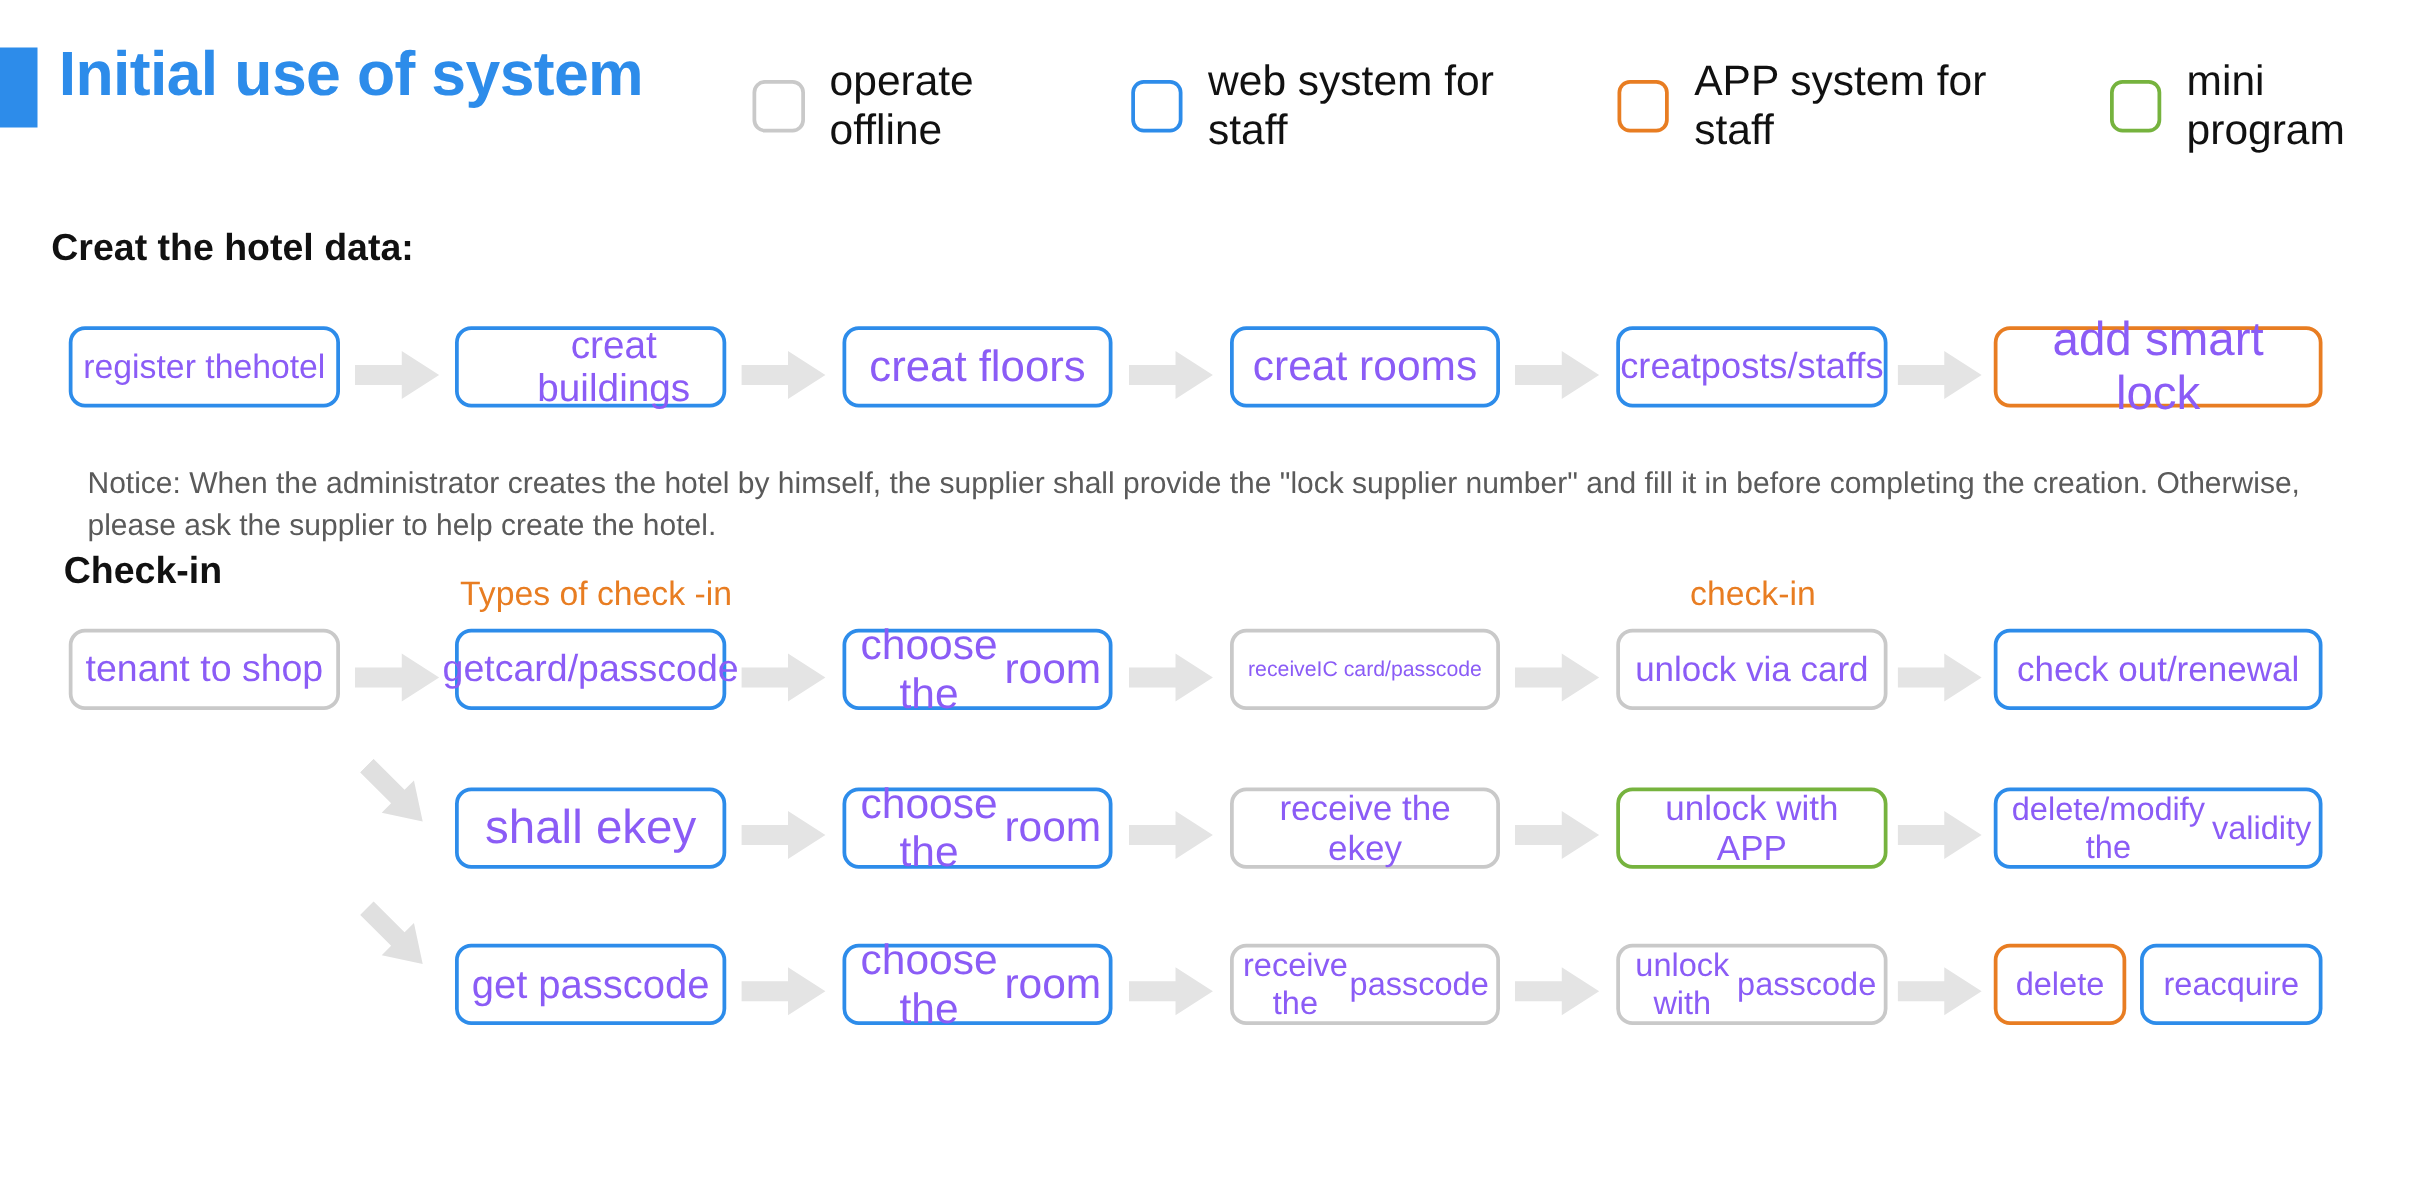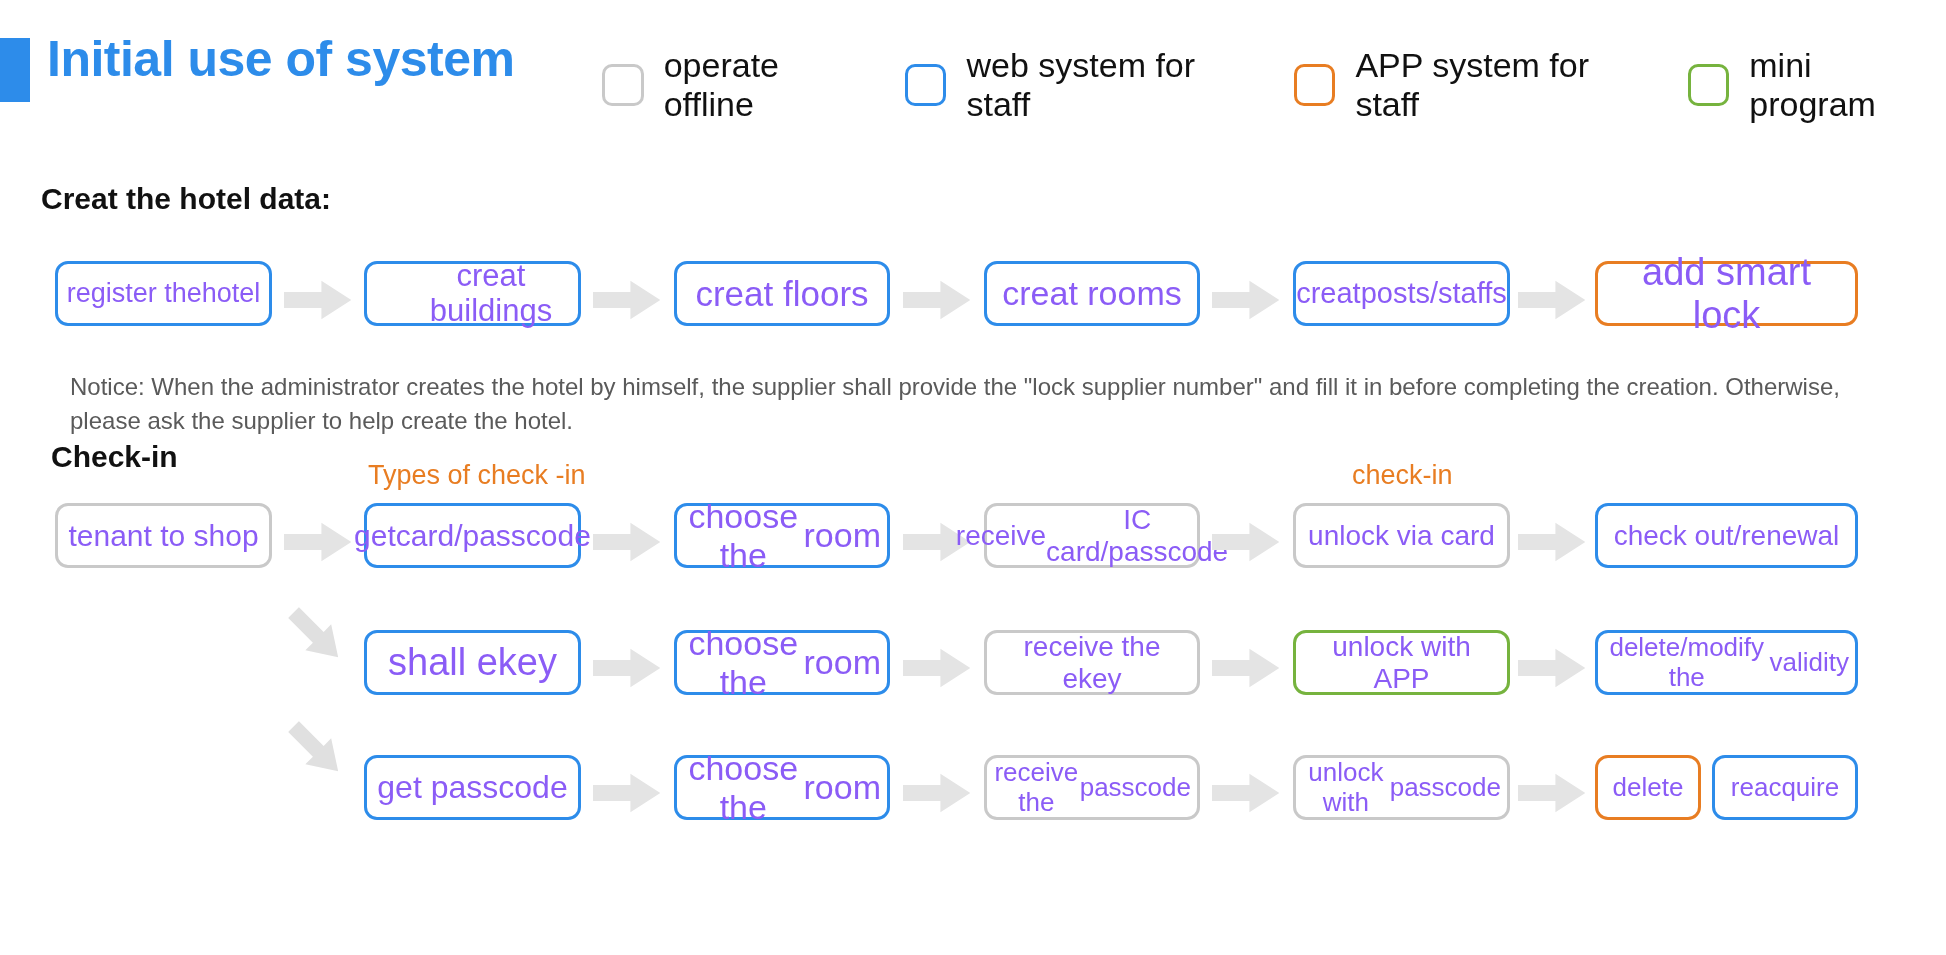--- a/index.html
+++ b/index.html
@@ -23,21 +23,21 @@
 
   
   .box{position:absolute;height:65px;border:3px solid #2d8cea;border-radius:13px;background:#fff;
        display:flex;flex-direction:row;align-items:center;justify-content:center;
        text-align:center;color:#8b5cf6;line-height:1.12;box-sizing:border-box;padding:2px 6px;}
   .b-blue{border-color:#2d8cea;}
   .b-gray{border-color:#c9c9c9;}
   .b-orange{border-color:#e87d22;}
   .b-green{border-color:#76b33e;}
 
-  .fs23{font-size:28px;} .fs26{font-size:26px;} .fs27{font-size:27px;} .fs28{font-size:28px;}
+  .fs23{font-size:17px;} .fs26{font-size:26px;} .fs27{font-size:27px;} .fs28{font-size:28px;}
   .fs29{font-size:29px;} .fs30{font-size:30px;} .fs31{font-size:31px;} .fs32{font-size:32px;}
   .fs34{font-size:34px;} .fs35{font-size:35px;} .fs38{font-size:38px;}
 
   
   .arrow-r{position:absolute;width:68px;height:40px;background:#e4e4e4;
            clip-path:polygon(0 30%,55% 30%,55% 2%,99% 50%,55% 98%,55% 70%,0 70%);}
   .arrow-d{position:absolute;width:64px;height:38px;background:#e0e0e0;
            clip-path:polygon(0 30%,55% 30%,55% 2%,99% 50%,55% 98%,55% 70%,0 70%);
            transform:rotate(45deg);}
 

